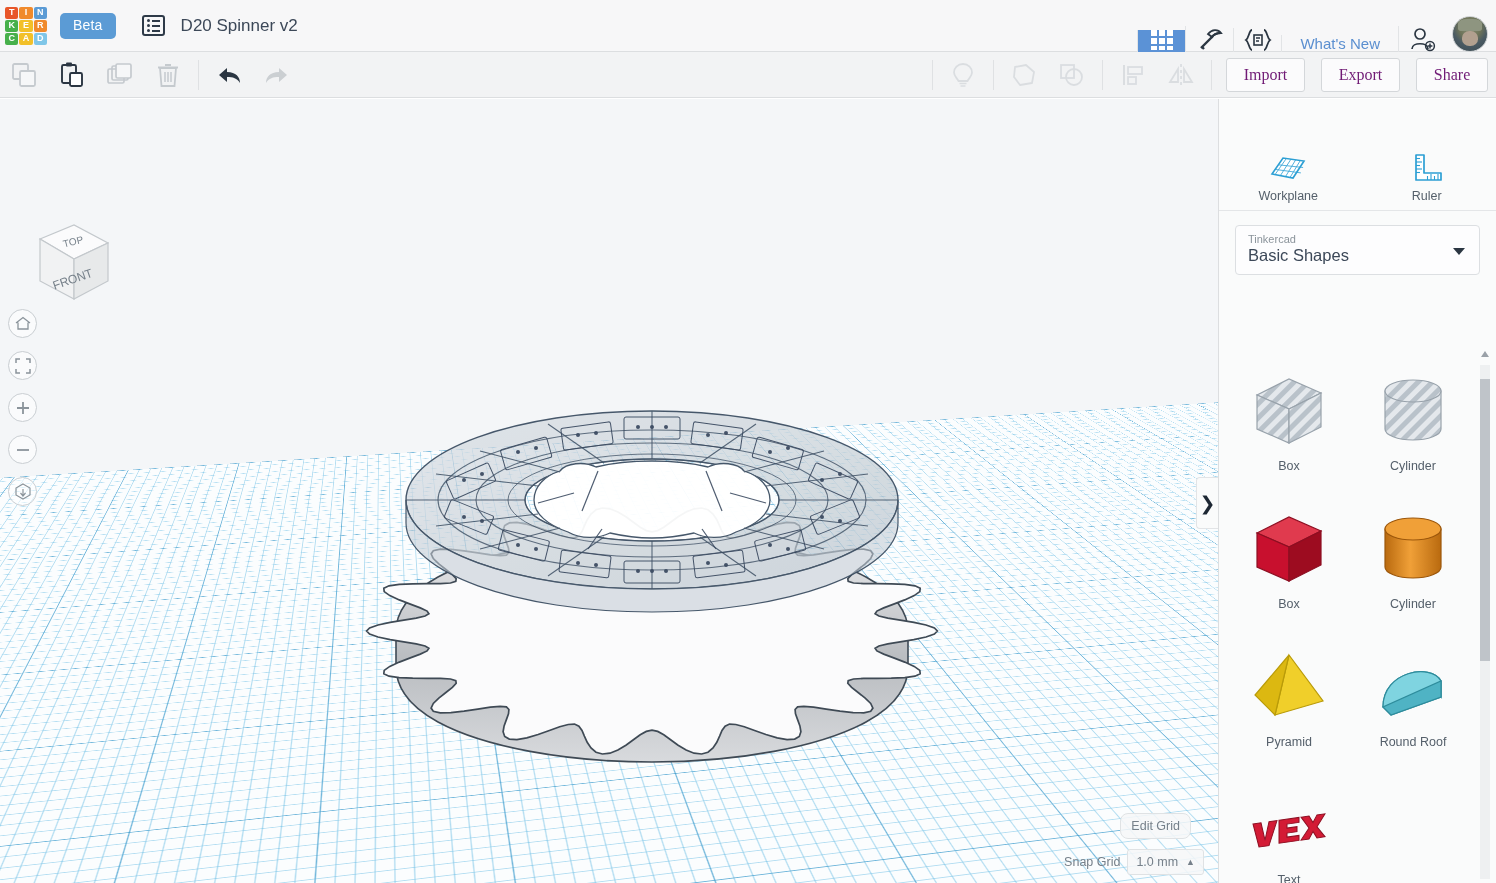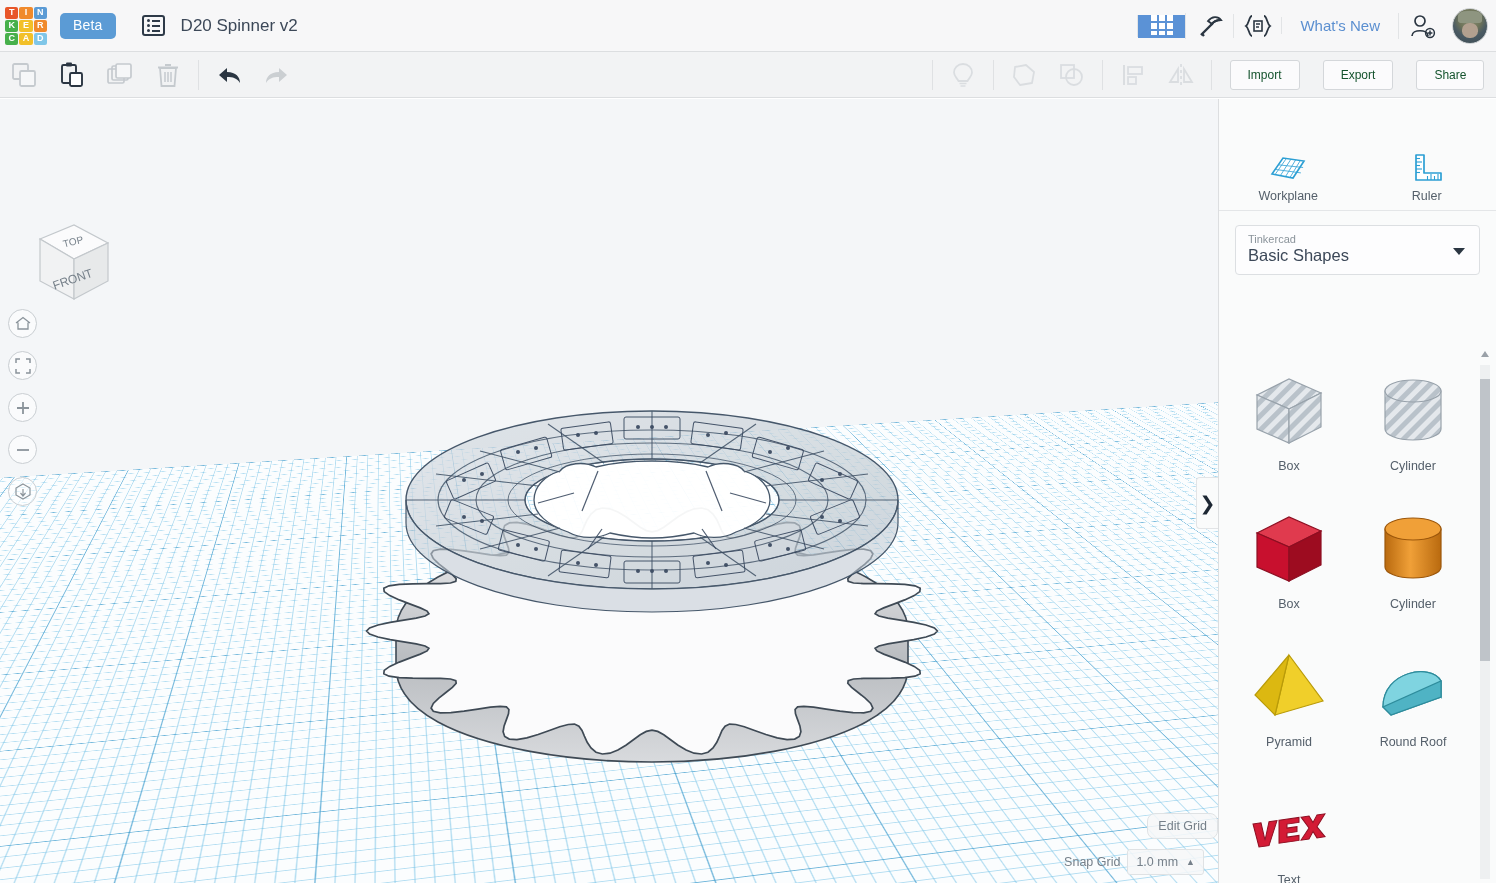--- a/index.html
+++ b/index.html
@@ -31,21 +31,21 @@
     letter-spacing: .2px;
   }
   #doc-icon { margin-left: 26px; width: 23px; height: 21px;
     border: 2px solid #2e3a48; border-radius: 3px; position: relative;
     display: flex; flex-direction: column; justify-content: center; gap: 2px; padding: 0 3px; }
   .doc-line { display: flex; align-items: center; gap: 2px; }
   .doc-dot { width: 3px; height: 3px; background: #2e3a48; border-radius: 50%; }
   .doc-bar { flex: 1; height: 2px; background: #2e3a48; }
   #project-title { margin-left: 16px; font-size: 17px; color: #3c4858; font-weight: 400; }
 
-  #header-right { margin-left: auto; display: flex; align-items: center; height: 52px; }
+  #header-right { margin-left: auto; display: flex; align-items: flex-end; height: 52px; }
   .hdr-btn { width: 48px; display: flex; align-items: center; justify-content: center;
     border-left: 1px solid #e2e4e6; position: relative; cursor: pointer; }
   .hdr-btn.active { background: #5b92d6; }
   .hdr-btn.active::after { content: ""; position: absolute; left: 0; right: 0; bottom: -1px;
     height: 3px; background: #5b92d6; }
   #grid-icon { display: grid; grid-template-columns: repeat(3,1fr); grid-template-rows: repeat(3,1fr);
     gap: 2px; width: 22px; height: 22px; }
   #grid-icon i { background: #fff; display: block; }
   #whatsnew { display: flex; align-items: center; padding: 0 18px;
     border-left: 1px solid #e2e4e6; color: #5b8fd0; font-size: 15px; cursor: pointer; }
@@ -67,23 +67,23 @@
   .tb-sep { width: 1px; height: 30px; background: #dfe1e3; margin: 0 6px; }
   .tb-btn { width: 48px; height: 46px; display: flex; align-items: center;
     justify-content: center; cursor: pointer; }
   .tb-btn svg { display: block; }
   .dim { opacity: .38; }
 
   #tb-right { margin-left: auto; display: flex; align-items: center; height: 46px; }
   #action-btns { position: absolute; top: 52px; left: 1218px; width: 278px; height: 46px;
     background: #f2f3f4; border-bottom: 1px solid #dcdee0;
     display: flex; align-items: center; justify-content: space-around; }
-  .act-btn { border: 1px solid #d4d7da; background: #fbfbfc; color: #14532d;
-    font-size: 12px; padding: 7px 17px; border-radius: 3px; cursor: pointer;
-    font-family: Liberation Sans, sans-serif; }
+  .act-btn { border: 1px solid #d4d7da; background: #fbfbfc; color: #701a75;
+    font-size: 16px; padding: 7px 17px; border-radius: 3px; cursor: pointer;
+    font-family: Liberation Serif, serif; }
 
   
   #viewport { position: absolute; top: 99px; left: 0; width: 1218px; height: 784px;
     background: #f4f6f8; overflow: hidden; }
   #grid-plane { position: absolute; left: -340px; top: -100px; width: 2000px; height: 1500px;
     background-color: #fbfdfe;
     background-image:
       linear-gradient(to right, rgba(58,150,200,.55) 1px, transparent 1px),
       linear-gradient(to bottom, rgba(58,150,200,.55) 1px, transparent 1px),
       linear-gradient(to right, rgba(120,195,230,.55) 1px, transparent 1px),
@@ -106,21 +106,21 @@
   #nav-fit { top: 252px; }
   #nav-zin { top: 294px; }
   #nav-zout { top: 336px; }
   #nav-ortho { top: 378px; }
 
   #panel-collapse { position: absolute; right: 0; top: 378px; width: 22px; height: 52px;
     background: #fafbfb; border: 1px solid #e2e4e6; border-right: none;
     border-radius: 4px 0 0 4px; display: flex; align-items: center; justify-content: center;
     font-size: 19px; color: #1d2733; cursor: pointer; }
 
-  #edit-grid-btn { position: absolute; right: 0; bottom: 44px;
+  #edit-grid-btn { position: absolute; right: 27px; bottom: 44px;
     background: rgba(246,247,248,.86); border: 1px solid #dfe2e4;
     color: #76808a; font-size: 12.5px; padding: 5px 10px; border-radius: 8px; cursor: pointer; }
   #snap-row { position: absolute; right: 14px; bottom: 8px; display: flex; align-items: center; gap: 7px; }
   #snap-label { font-size: 12.5px; color: #76808a; }
   #snap-select { background: rgba(246,247,248,.86); border: 1px solid #dfe2e4;
     color: #76808a; font-size: 12.5px; padding: 5px 8px; border-radius: 3px;
     display: flex; align-items: center; gap: 8px; cursor: pointer; }
 
   
   #sidebar { position: absolute; top: 99px; left: 1218px; width: 278px; height: 784px;

